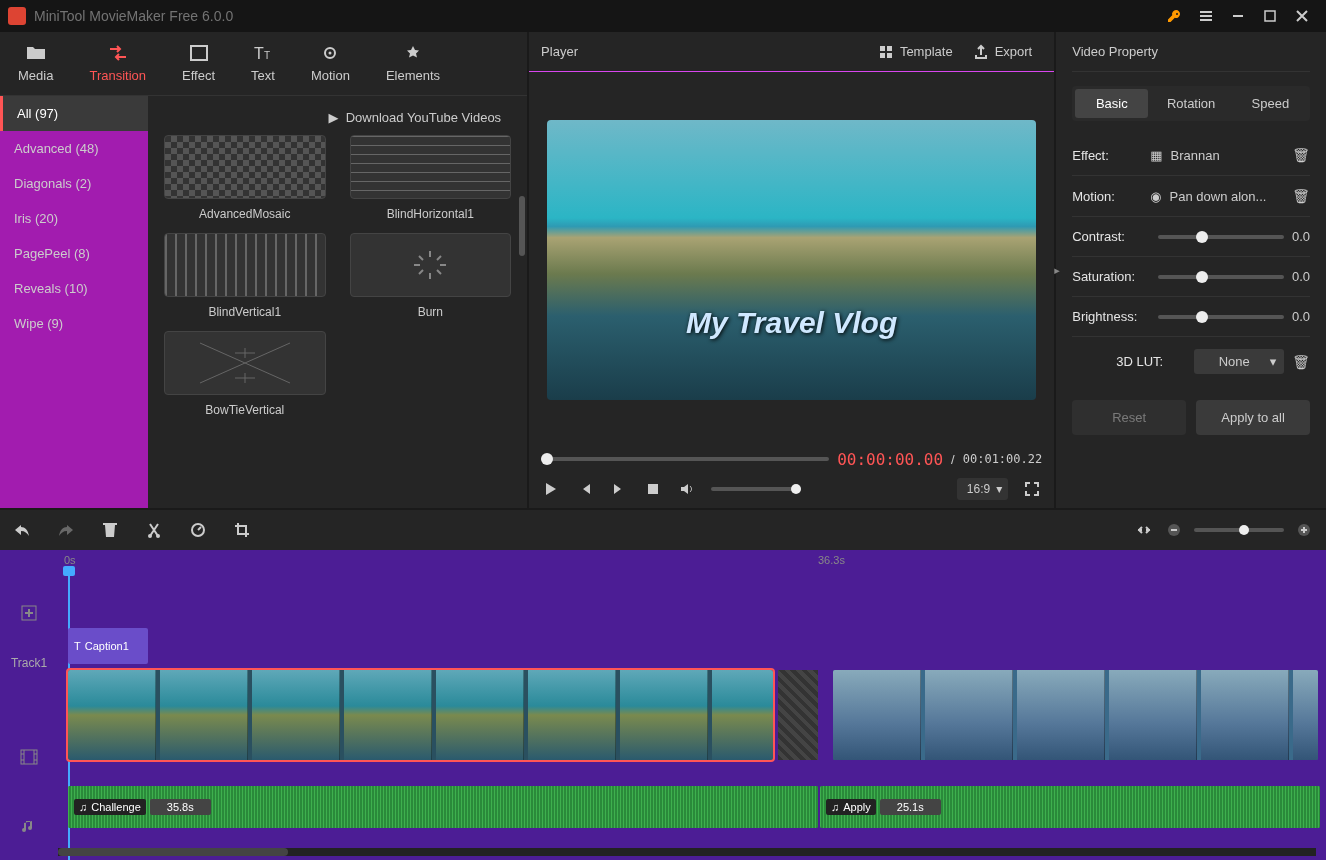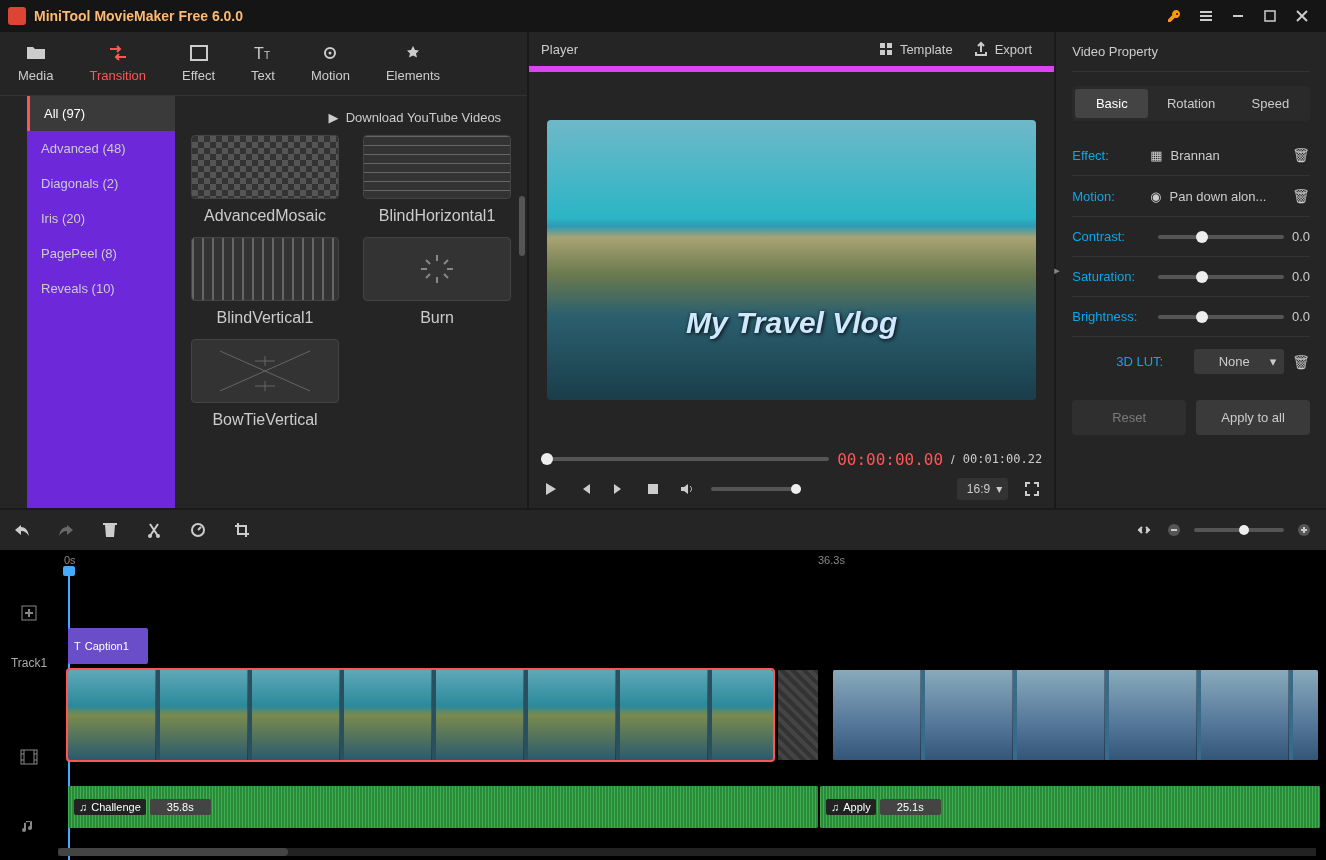--- a/index.html
+++ b/index.html
@@ -1,38 +1,38 @@
 <!DOCTYPE html>
 <html><head>
 <meta charset="utf-8">
 <style>
 * { margin: 0; padding: 0; box-sizing: border-box; font-family: Arial, sans-serif; }
 body { background: #1a1a1a; color: #ccc; font-size: 13px; width: 1326px; height: 860px; overflow: hidden; }
 .titlebar { height: 32px; background: #151515; display: flex; align-items: center; padding: 0 8px; }
 .titlebar .logo { width: 18px; height: 18px; background: #d43; border-radius: 3px; margin-right: 8px; }
-.titlebar .title { color: #fdba74; font-weight: bold; font-size: 14px; flex: 1; }
+.titlebar .title { color: #737373; font-weight: normal; font-size: 14px; flex: 1; }
 .titlebar .win-btn { width: 32px; height: 32px; display: flex; align-items: center; justify-content: center; cursor: pointer; color: #ccc; }
 .titlebar .key-btn { color: #f90; }
 .main-row { display: flex; height: 476px; }
 .panel-left { width: 530px; background: #252525; display: flex; flex-direction: column; border-right: 2px solid #1a1a1a;}
 .tabs-top { display: flex; height: 64px; border-bottom: 1px solid #333; }
 .tab-top { flex: 0 0 auto; padding: 8px 18px; text-align: center; cursor: pointer; color: #ccc; display: flex; flex-direction: column; align-items: center; justify-content: center; gap:6px;}
 .tab-top.active { color: #f55; }
 .left-body { display: flex; flex: 1; overflow: hidden; }
-.cat-list { width: 148px; background: #6d28d9; margin-left: 27px; }
+.cat-list { width: 148px; background: #a21caf; }
 .cat-item { padding: 10px 14px; cursor: pointer; color: #ccc; font-size: 13px;}
 .cat-item.active { background: #3a3a3a; border-left: 3px solid #f55; color:#fff;}
 .thumbs-area { flex: 1; padding: 8px 16px; overflow: hidden; position:relative;}
 .dl-link { text-align: right; padding: 6px 10px 10px; color: #ccc; cursor: pointer; font-size:13px;}
 .thumbs-grid { display: grid; grid-template-columns: 1fr 1fr; gap: 12px 24px; }
 .thumb-card { text-align: center; }
 .thumb-img { height: 64px; background: #333; border: 1px solid #444; border-radius: 4px; margin-bottom: 8px; display:flex; align-items:center; justify-content:center; overflow:hidden;}
-.thumb-label { font-size: 16px; color: #ccc; }
+.thumb-label { font-size: 12px; color: #ccc; }
 .panel-mid { width: 528px; background: #252525; display: flex; flex-direction: column; border-right: 2px solid #1a1a1a;}
-.mid-header { height: 40px; display: flex; align-items: center; padding: 0 12px; border-bottom: 6px solid #d946ef;}
+.mid-header { height: 40px; display: flex; align-items: center; padding: 0 12px; border-bottom: 1px solid #d946ef;}
 .mid-header .lbl { flex: 1; color: #ccc; }
 .hdr-btn { display: flex; align-items: center; gap: 6px; padding: 4px 10px; cursor: pointer; color:#ccc;}
 .preview-area { flex: 1; padding: 18px; display: flex; align-items: center; justify-content: flex-end; }
 .preview-img { width: 100%; height: 280px; border-radius: 4px; position: relative; overflow: hidden; background:linear-gradient(#6fb8c8 0%,#2bb5c5 35%,#2e9ab3 38%,#a9a373 42%,#6b7a4e 55%,#2b5f6e 70%,#1a3d4a 100%);}
 .preview-caption { position: absolute; bottom: 60px; left: 0; right: 0; text-align: center; font-size: 30px; color: #cfe8ff; font-weight: bold; text-shadow:1px 1px 4px #000; font-style:italic;}
 .seek-row { padding: 0 12px; display: flex; align-items: center; gap: 8px; height:22px;}
 .seek-bar { flex: 1; height: 4px; background: #555; border-radius: 2px; position: relative; }
 .seek-knob { width: 12px; height: 12px; background: #eee; border-radius: 50%; position: absolute; left: 0; top: -4px; }
 .time-cur { color: #f55; font-family: monospace; font-size:16px;}
 .time-tot { color: #ccc; font-family: monospace; font-size:12px;}
@@ -41,35 +41,35 @@
 .vol-bar { width: 90px; height: 4px; background: #555; border-radius: 2px; position: relative; }
 .vol-knob { width: 10px; height: 10px; background: #eee; border-radius: 50%; position: absolute; right: 0; top: -3px; }
 .ratio-sel { background: #333; padding: 4px 18px 4px 10px; border-radius: 3px; cursor: pointer; margin-left: auto; position:relative; font-size:12px;}
 .ratio-sel::after{content:"▾"; position:absolute; right:6px;}
 .panel-right { flex: 1; background: #252525; padding: 0 16px; }
 .right-header { height: 40px; display: flex; align-items: center; color: #ccc; border-bottom: 1px solid #333;}
 .prop-tabs { display: flex; gap: 6px; margin: 14px 0; background:#2a2a2a; border-radius:4px; padding:3px;}
 .prop-tab { flex: 1; text-align: center; padding: 7px; cursor: pointer; border-radius: 3px; font-size:13px;}
 .prop-tab.active { background: #444; color: #fff; }
 .prop-row { display: flex; align-items: center; padding: 12px 0; border-bottom: 1px solid #333; font-size:13px;}
-.prop-row .plabel { width: 78px; color: #0ea5e9; }
+.prop-row .plabel { width: 78px; color: #e5e5e5; }
 .prop-row .pval { flex: 1; display: flex; align-items: center; gap: 8px; }
 .slider { flex: 1; height: 4px; background: #555; border-radius: 2px; position: relative; margin:0 8px;}
 .slider-knob { width: 12px; height: 12px; background: #eee; border-radius: 50%; position: absolute; left: 30%; top: -4px; }
 .lut-sel { background: #3a3a3a; padding: 5px 24px 5px 14px; border-radius: 3px; cursor: pointer; position:relative; flex:0 0 90px; text-align:center;}
 .lut-sel::after{content:"▾"; position:absolute; right:8px;}
 .btn-row { display: flex; gap: 10px; margin-top: 14px; }
 .btn { flex: 1; padding: 10px; text-align: center; background: #3a3a3a; border-radius: 4px; cursor: pointer; font-size:13px;}
 .btn.disabled { opacity: 0.5; cursor: default; }
 .timeline-tools { height: 42px; background: #252525; display: flex; align-items: center; padding: 0 12px; gap: 24px; border-top:2px solid #1a1a1a;}
 .tl-tool { width: 20px; height: 20px; cursor: pointer; color: #ccc; display:flex;align-items:center;justify-content:center;}
 .tl-tools-right { margin-left: auto; display: flex; align-items: center; gap: 10px; }
 .zoom-bar { width: 90px; height: 4px; background: #555; border-radius: 2px; position: relative; }
 .zoom-knob { width: 10px; height: 10px; background: #eee; border-radius: 50%; position: absolute; left: 50%; top: -3px; }
-.timeline { background: #000000; height: 310px; position: relative; overflow:hidden;}
+.timeline { background: #4c1d95; height: 310px; position: relative; overflow:hidden;}
 .ruler { height: 24px; position: relative; margin-left: 58px; color: #888; font-size: 11px; }
 .ruler .mark { position: absolute; top: 4px; }
 .tl-row { display: flex; align-items: flex-end; height: 48px; }
 .tl-row.vid { height: 96px; }
 .tl-row.aud { height: 60px; margin-top:10px;}
 .tl-head { width: 58px; text-align: center; color: #aaa; font-size: 12px; display:flex; align-items:center; justify-content:center;}
 .tl-track { flex: 1; position: relative; height: 100%; }
 .clip { position: absolute; height: 36px; top: 6px; border-radius: 2px; display: flex; align-items: center; padding: 0 6px; font-size: 11px; overflow:hidden; gap:4px;}
 .clip.caption { background: #6a4dc9; color: #fff; left: 10px; width: 80px; }
 .clip.vid { top: 0; height: 90px; background: #2a5060; display:flex; padding:0;}
@@ -167,20 +167,21 @@
       </div>
     </div>
     <div class="left-body">
       <div class="cat-list">
         <div class="cat-item active">All (97)</div>
         <div class="cat-item">Advanced (48)</div>
         <div class="cat-item">Diagonals (2)</div>
         <div class="cat-item">Iris (20)</div>
         <div class="cat-item">PagePeel (8)</div>
         <div class="cat-item">Reveals (10)</div>
+        <div class="cat-item">Wipe (9)</div>
       </div>
       <div class="thumbs-area">
         <div class="dl-link">
           <span>▶</span>&nbsp;
           <span>Download YouTube Videos</span>
         </div>
         <div class="thumbs-grid">
           <div class="thumb-card">
             <div class="thumb-img" style="background:repeating-conic-gradient(#555 0 25%,#333 0 50%) 0 0/12px 12px;"></div>
             <div class="thumb-label">AdvancedMosaic</div>

